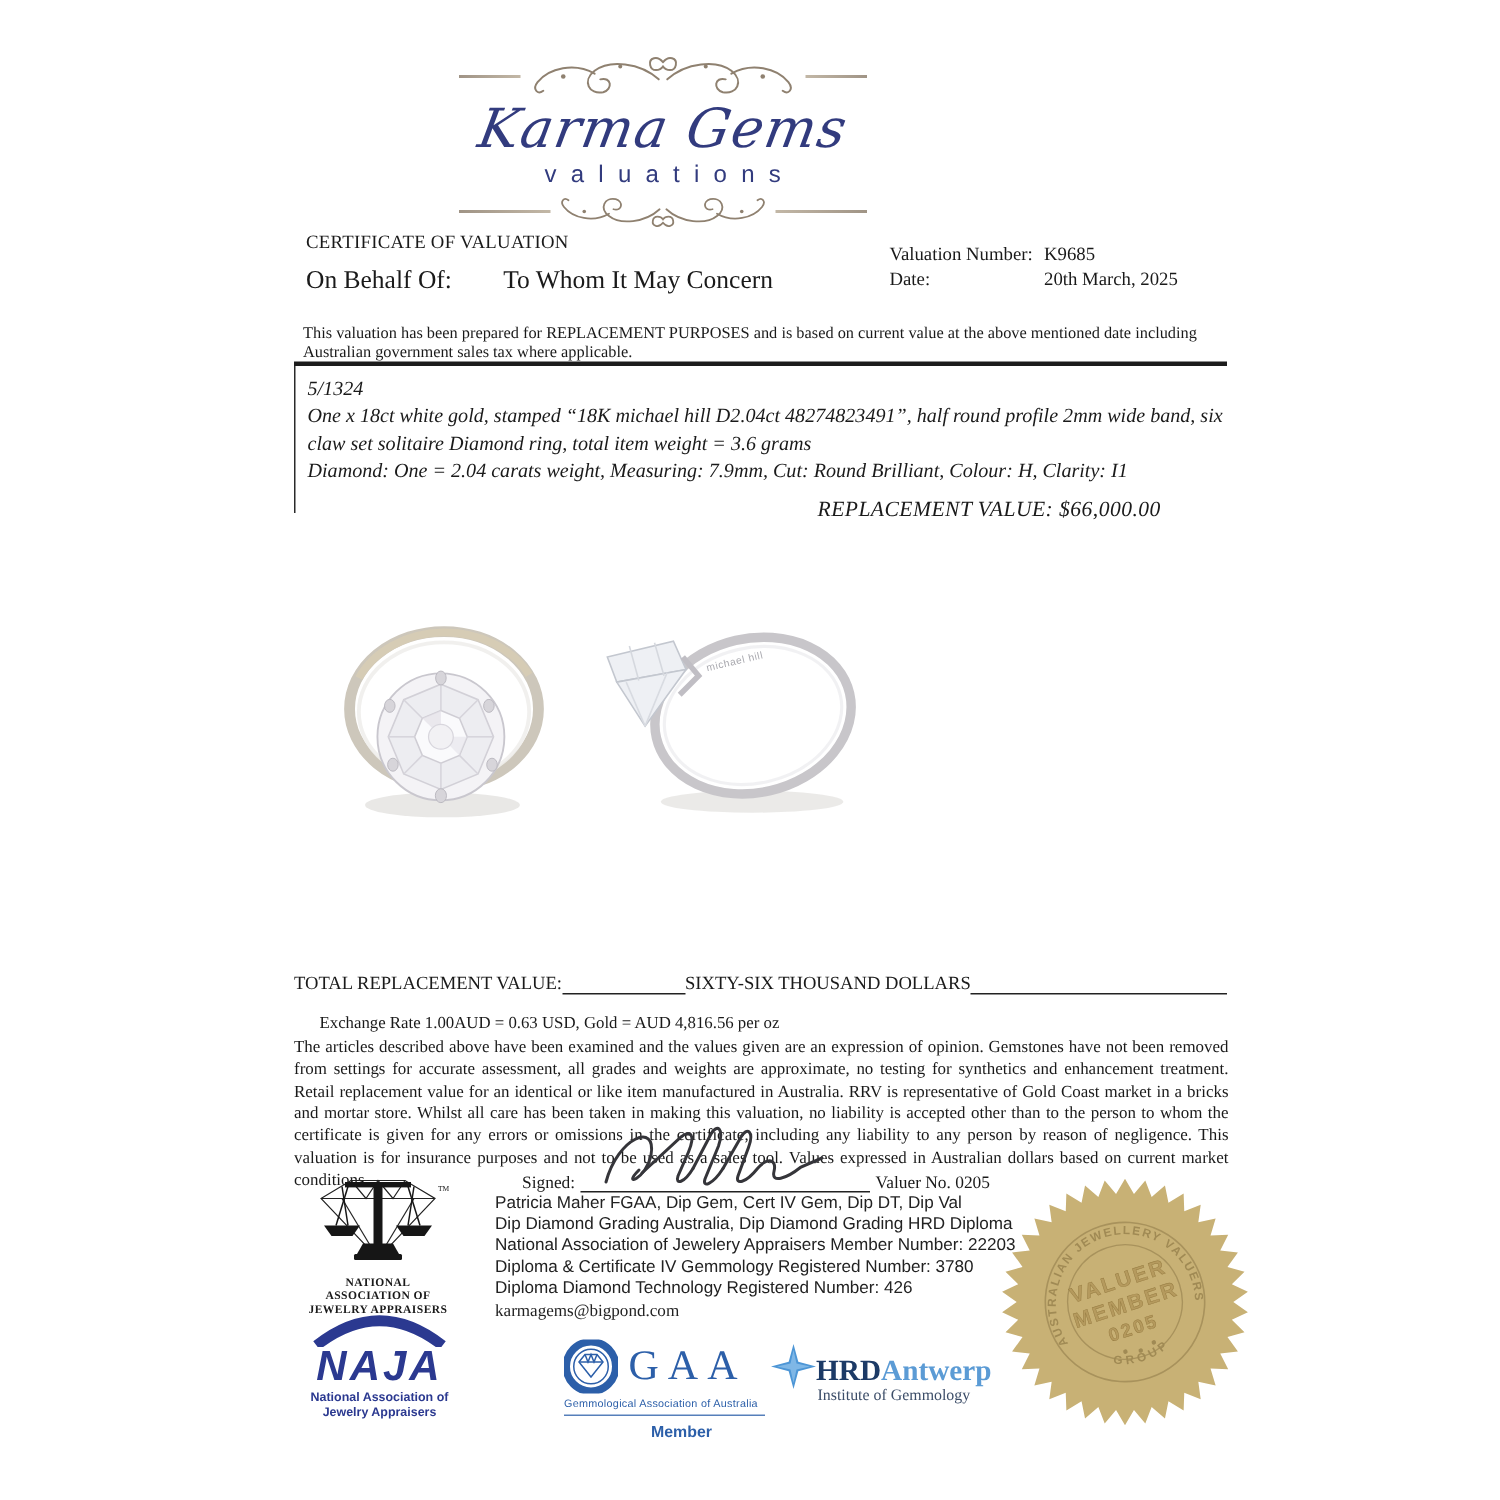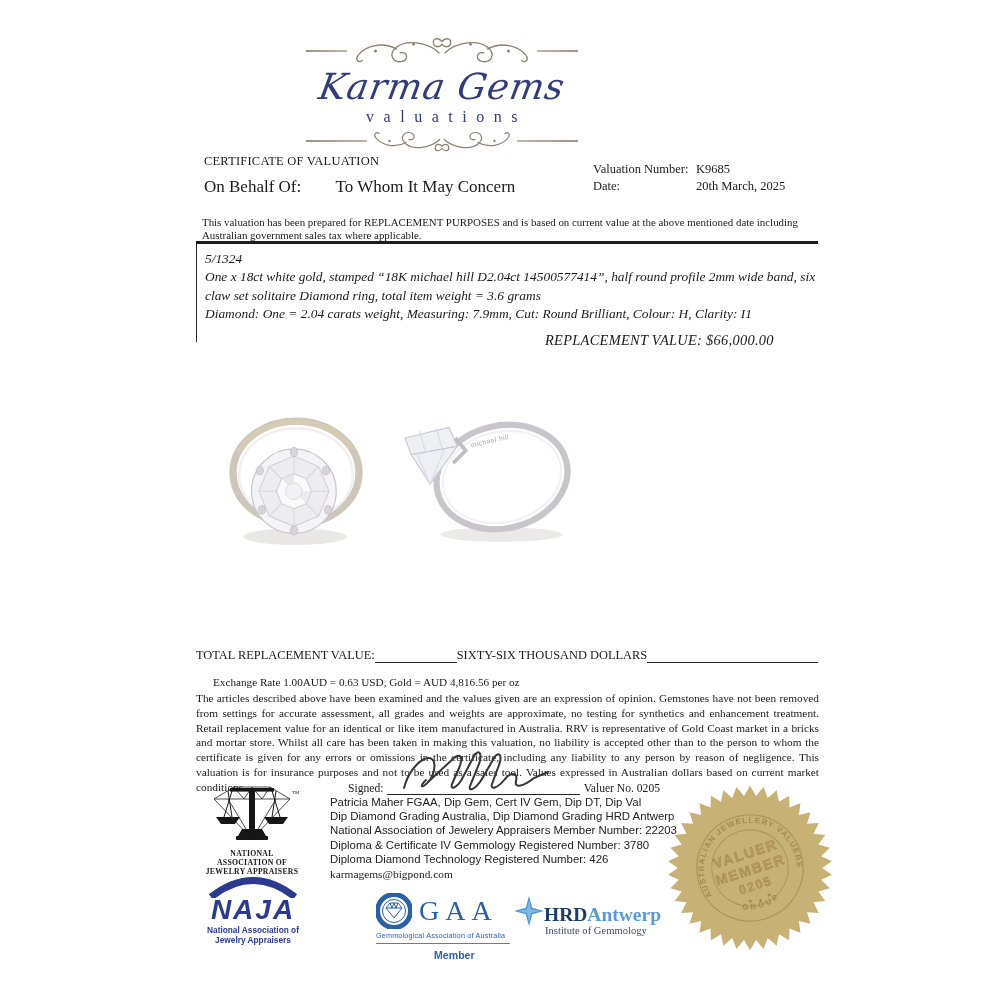--- a/index.html
+++ b/index.html
@@ -6,21 +6,21 @@
   .page{position:relative;width:1000px;height:1000px;background:#fff;overflow:hidden;
         font-family:"Liberation Serif",serif;color:#1a1a1a;}
 
   
   .logo{position:absolute;left:306px;top:36px;width:272px;text-align:center;}
   .orn-row{display:flex;align-items:center;}
   .orn-line{height:2px;flex:1;background:linear-gradient(to right,#b8ab97,#8f8170);opacity:.85;}
   .orn-line.l{background:linear-gradient(to left,#b8ab97,#8f8170);}
   .logo-script{font-family:"DejaVu Serif",serif;font-style:italic;font-size:36px;
                color:#323b7e;letter-spacing:1px;transform:skewX(-10deg);line-height:40px;margin-top:1px;}
-  .logo-sub{font-family:Liberation Serif, serif;font-size:16px;color:#323b7e;
+  .logo-sub{font-family:Liberation Sans, sans-serif;font-size:16px;color:#323b7e;
             letter-spacing:9.5px;padding-left:9px;line-height:20px;margin-bottom:2px;}
   .fl-flip{transform:scaleY(-1);display:block;}
 
   
   .cert-title{position:absolute;left:204px;top:154px;font-size:12.5px;letter-spacing:.2px;}
   .behalf{position:absolute;left:204px;top:177px;font-size:17px;}
   .behalf .val{margin-left:30px;}
   .meta-label{position:absolute;font-size:12.5px;}
   .meta-value{position:absolute;font-size:12.5px;}
   .purpose{position:absolute;left:202px;top:216px;width:616px;font-size:10.9px;line-height:13.2px;}
@@ -121,21 +121,21 @@
   <div class="meta-label" style="left:593px;top:162px;">Valuation Number:</div>
   <div class="meta-value" style="left:696px;top:162px;">K9685</div>
   <div class="meta-label" style="left:593px;top:179px;">Date:</div>
   <div class="meta-value" style="left:696px;top:179px;">20th March, 2025</div>
 
   <div class="purpose">This valuation has been prepared for REPLACEMENT PURPOSES and is based on current value at the above mentioned date including Australian government sales tax where applicable.</div>
   <div class="rule"></div>
 
   <div class="desc">
     <div>5/1324</div>
-    <div>One x 18ct white gold, stamped “18K michael hill D2.04ct 14500577414”, half round profile 2mm wide band, six claw set solitaire Diamond ring, total item weight = 3.6 grams</div>
+    <div>One x 18ct white gold, stamped “18K michael hill D2.04ct 48274823491”, half round profile 2mm wide band, six claw set solitaire Diamond ring, total item weight = 3.6 grams</div>
     <div>Diamond: One = 2.04 carats weight, Measuring: 7.9mm, Cut: Round Brilliant, Colour: H, Clarity: I1</div>
   </div>
   <div class="repl-value">REPLACEMENT VALUE: $66,000.00</div>
 
   <div class="rings">
     <svg width="168" height="160" viewBox="0 0 150 155" style="position:absolute;left:14px;top:0;">
       <ellipse cx="74" cy="144" rx="50" ry="8" fill="#e2e0dd" opacity=".75"></ellipse>
       <ellipse cx="75" cy="82" rx="61" ry="50" fill="none" stroke="#cdc7bb" stroke-width="7"></ellipse>
       <path d="M20 62 A61 50 0 0 1 130 60" fill="none" stroke="#d8cdb4" stroke-width="5" opacity=".8"></path>
       <ellipse cx="75" cy="84" rx="55" ry="45" fill="none" stroke="#efeeec" stroke-width="2.5" opacity=".9"></ellipse>
@@ -202,21 +202,21 @@
       <path d="M84 33 L 96 12 C 100 5, 105 8, 101 19 L 94 38 C 92 44, 99 43, 107 33 C 114 25, 120 27, 118 35 C 116 43, 126 40, 136 32 L 150 26"></path>
     </g>
   </svg>
   <div class="signed-row">
     <span>Signed:</span>
     <span class="sig-line"></span>
     <span>Valuer No. 0205</span>
   </div>
   <div class="creds">
     <div>Patricia Maher FGAA, Dip Gem, Cert IV Gem, Dip DT, Dip Val</div>
-    <div>Dip Diamond Grading Australia, Dip Diamond Grading HRD Antwerp</div>
+    <div>Dip Diamond Grading Australia, Dip Diamond Grading HRD Diploma</div>
     <div>National Association of Jewelery Appraisers Member Number: 22203</div>
     <div>Diploma &amp; Certificate IV Gemmology Registered Number: 3780</div>
     <div>Diploma Diamond Technology Registered Number: 426</div>
     <div class="email">karmagems@bigpond.com</div>
   </div>
 
   <div class="scales">
     <svg width="96" height="62" viewBox="0 0 96 62">
       <g stroke="#222" stroke-width=".8" fill="none">
         <polygon points="10,18 30,6 66,6 86,18 48,58"></polygon>

